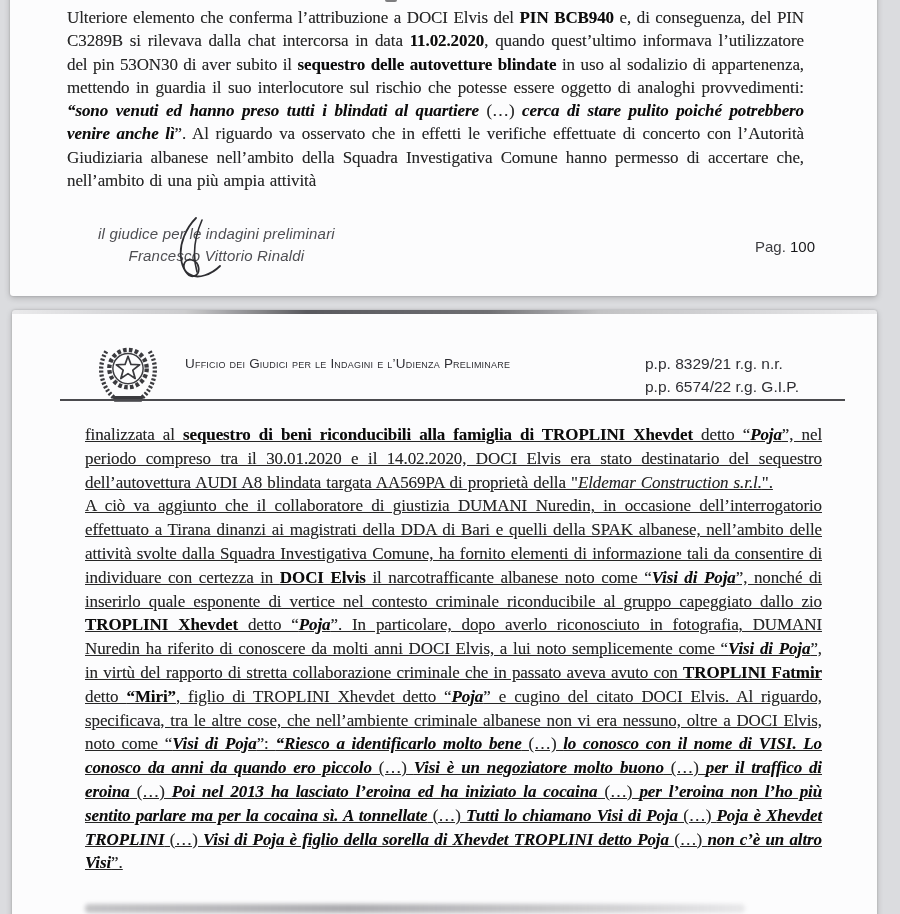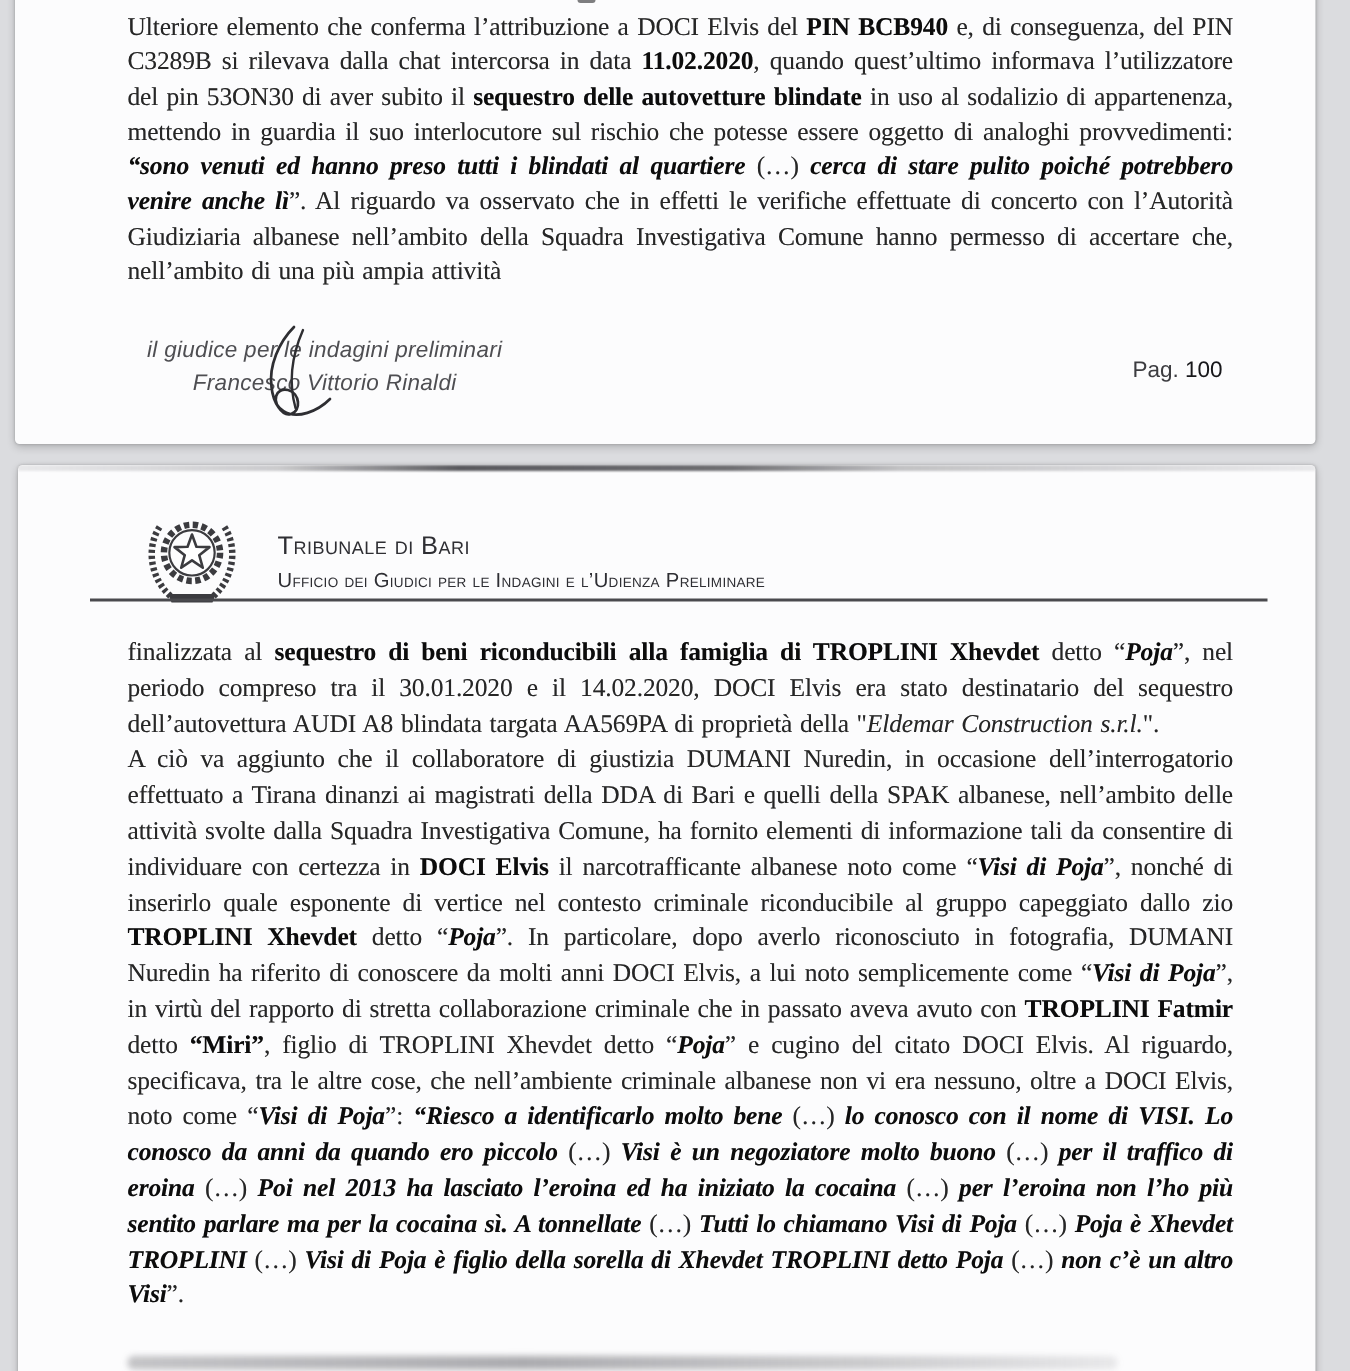--- a/index.html
+++ b/index.html
@@ -14,21 +14,21 @@
   #page2::before { content:""; position:absolute; top:0; left:0; right:0; height:4px;
     background:linear-gradient(to right, rgba(70,70,78,.10) 0%, rgba(60,60,66,.25) 20%,
       rgba(35,35,40,.75) 34%, rgba(35,35,40,.65) 55%, rgba(60,60,66,.30) 68%, rgba(70,70,78,.10) 100%);
     filter:blur(.6px); }
 
   .doc-par { font-size:17px; line-height:23.3px; text-align:justify; color:#262626;
     letter-spacing:-0.1px; word-spacing:1px; text-shadow:0 0 .4px rgba(20,20,20,.35); }
   .doc-par .b { font-weight:bold; color:#0c0c0c; }
   .doc-par .i { font-style:italic; }
 
-  #p1-text { position:absolute; left:75px; top:26px; width:737px; }
+  #p1-text { position:absolute; left:57px; top:26px; width:737px; }
 
   .scan-mark { position:absolute; background:#3a3a3e; opacity:.65; border-radius:2px; }
 
   #signature { position:absolute; left:88px; top:243px; text-align:center;
     font-family:"Liberation Sans","DejaVu Sans",sans-serif; font-style:italic; font-weight:300;
     font-size:15px; line-height:22px; color:#4e4e52; letter-spacing:.2px; }
   #sig-scribble { position:absolute; left:152px; top:236px; }
 
   #page-footer { position:absolute; right:62px; top:258px;
     font-family:"Liberation Sans","DejaVu Sans",sans-serif; font-size:15px; color:#3c3c40; }
@@ -37,21 +37,21 @@
   #emblem { position:absolute; left:80px; top:24px; }
   #hdr-text { position:absolute; left:173px; top:42px; font-family:"Liberation Sans","DejaVu Sans",sans-serif;
     color:#2e2e33; }
   #hdr-court { font-variant:small-caps; font-size:17px; line-height:23px; letter-spacing:.3px; }
   #hdr-office { font-variant:small-caps; font-size:13.5px; line-height:23px; letter-spacing:.2px;text-align:right; }
   #hdr-refs { position:absolute; left:633px; top:42px; font-family:"Liberation Sans","DejaVu Sans",sans-serif;
     font-size:15.5px; line-height:23px; color:#2e2e33; }
   #hdr-rule { position:absolute; left:48px; top:89px; width:785px; height:2px; background:#4a4a4e; }
 
   #p2-text { position:absolute; left:73px; top:113px; width:737px; }
-  #p2-text .doc-par { line-height:23.8px; }
+  #p2-text .doc-par { line-height:23.8px;text-decoration:underline; }
 
   #bottom-smudge { position:absolute; left:73px; top:594px; width:660px; height:9px;
     background:linear-gradient(to right, rgba(90,90,96,.35), rgba(90,90,96,.5) 40%, rgba(90,90,96,.3) 75%, rgba(90,90,96,.12));
     filter:blur(2px); border-radius:4px; }
 </style>
 </head>
 <body>
 
 <div id="canvas">
 
@@ -80,24 +80,27 @@
     <svg id="emblem" width="72" height="72" viewBox="0 0 100 100">
       <path d="M30,88 C12,72 7,44 20,24" fill="none" stroke="#3b3b3f" stroke-width="6" stroke-dasharray="3 2.6"></path>
       <path d="M70,88 C88,72 93,44 80,24" fill="none" stroke="#3b3b3f" stroke-width="6" stroke-dasharray="3 2.6"></path>
       <path d="M28,86 L72,86 L69,94 L31,94 Z" fill="#3b3b3f"></path>
       <circle cx="50" cy="48" r="26" fill="#fcfcfd" stroke="#3b3b3f" stroke-width="6" stroke-dasharray="5 3.2"></circle>
       <circle cx="50" cy="48" r="21" fill="none" stroke="#3b3b3f" stroke-width="2"></circle>
       <path d="M50,31 L54.1,42.3 L66.2,42.7 L56.7,50.2 L60,61.8 L50,55 L40,61.8 L43.3,50.2 L33.8,42.7 L45.9,42.3 Z" fill="#fff" stroke="#3b3b3f" stroke-width="2.4" stroke-linejoin="round"></path>
     </svg>
 
     <div id="hdr-text">
-      <div id="hdr-court">Tribunale di Bari</div>
       <div id="hdr-office">Ufficio dei Giudici per le Indagini e l’Udienza Preliminare</div>
     </div>
 
+    <div id="hdr-refs">
+      <div>p.p. 8329/21 r.g. n.r.</div>
+      <div>p.p. 6574/22 r.g. G.I.P.</div>
+    </div>
 
     <div id="hdr-rule"></div>
 
     <div id="p2-text">
       <div class="doc-par"><span>finalizzata al </span><span class="b">sequestro di beni riconducibili alla famiglia di TROPLINI Xhevdet</span><span> detto “</span><span class="b i">Poja</span><span>”, nel periodo compreso tra il 30.01.2020 e il 14.02.2020, DOCI Elvis era stato destinatario del sequestro dell’autovettura AUDI A8 blindata targata AA569PA di proprietà della "</span><span class="i">Eldemar Construction s.r.l.</span><span>".</span></div>
       <div class="doc-par"><span>A ciò va aggiunto che il collaboratore di giustizia DUMANI Nuredin, in occasione dell’interrogatorio effettuato a Tirana dinanzi ai magistrati della DDA di Bari e quelli della SPAK albanese, nell’ambito delle attività svolte dalla Squadra Investigativa Comune, ha fornito elementi di informazione tali da consentire di individuare con certezza in </span><span class="b">DOCI Elvis</span><span> il narcotrafficante albanese noto come “</span><span class="b i">Visi di Poja</span><span>”, nonché di inserirlo quale esponente di vertice nel contesto criminale riconducibile al gruppo capeggiato dallo zio </span><span class="b">TROPLINI Xhevdet</span><span> detto “</span><span class="b i">Poja</span><span>”. In particolare, dopo averlo riconosciuto in fotografia, DUMANI Nuredin ha riferito di conoscere da molti anni DOCI Elvis, a lui noto semplicemente come “</span><span class="b i">Visi di Poja</span><span>”, in virtù del rapporto di stretta collaborazione criminale che in passato aveva avuto con </span><span class="b">TROPLINI Fatmir</span><span> detto </span><span class="b">“Miri”</span><span>, figlio di TROPLINI Xhevdet detto “</span><span class="b i">Poja</span><span>” e cugino del citato DOCI Elvis. Al riguardo, specificava, tra le altre cose, che nell’ambiente criminale albanese non vi era nessuno, oltre a DOCI Elvis, noto come “</span><span class="b i">Visi di Poja</span><span>”: </span><span class="b i">“Riesco a identificarlo molto bene</span><span> (…) </span><span class="b i">lo conosco con il nome di VISI. Lo conosco da anni da quando ero piccolo</span><span> (…) </span><span class="b i">Visi è un negoziatore molto buono</span><span> (…) </span><span class="b i">per il traffico di eroina</span><span> (…) </span><span class="b i">Poi nel 2013 ha lasciato l’eroina ed ha iniziato la cocaina</span><span> (…) </span><span class="b i">per l’eroina non l’ho più sentito parlare ma per la cocaina sì. A tonnellate</span><span> (…) </span><span class="b i">Tutti lo chiamano Visi di Poja</span><span> (…) </span><span class="b i">Poja è Xhevdet TROPLINI</span><span> (…) </span><span class="b i">Visi di Poja è figlio della sorella di Xhevdet TROPLINI detto Poja</span><span> (…) </span><span class="b i">non c’è un altro Visi</span><span>”.</span></div>
     </div>
 
     <div id="bottom-smudge"></div>
   </div>

